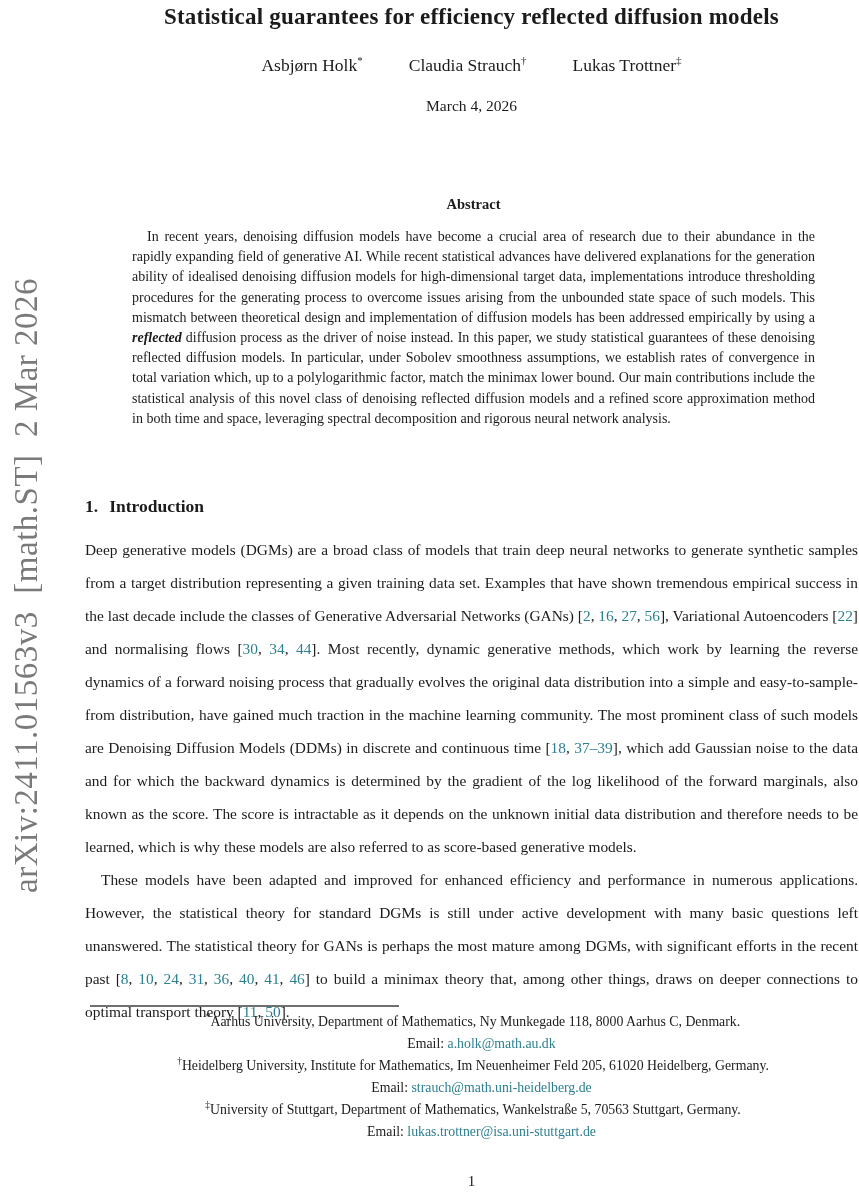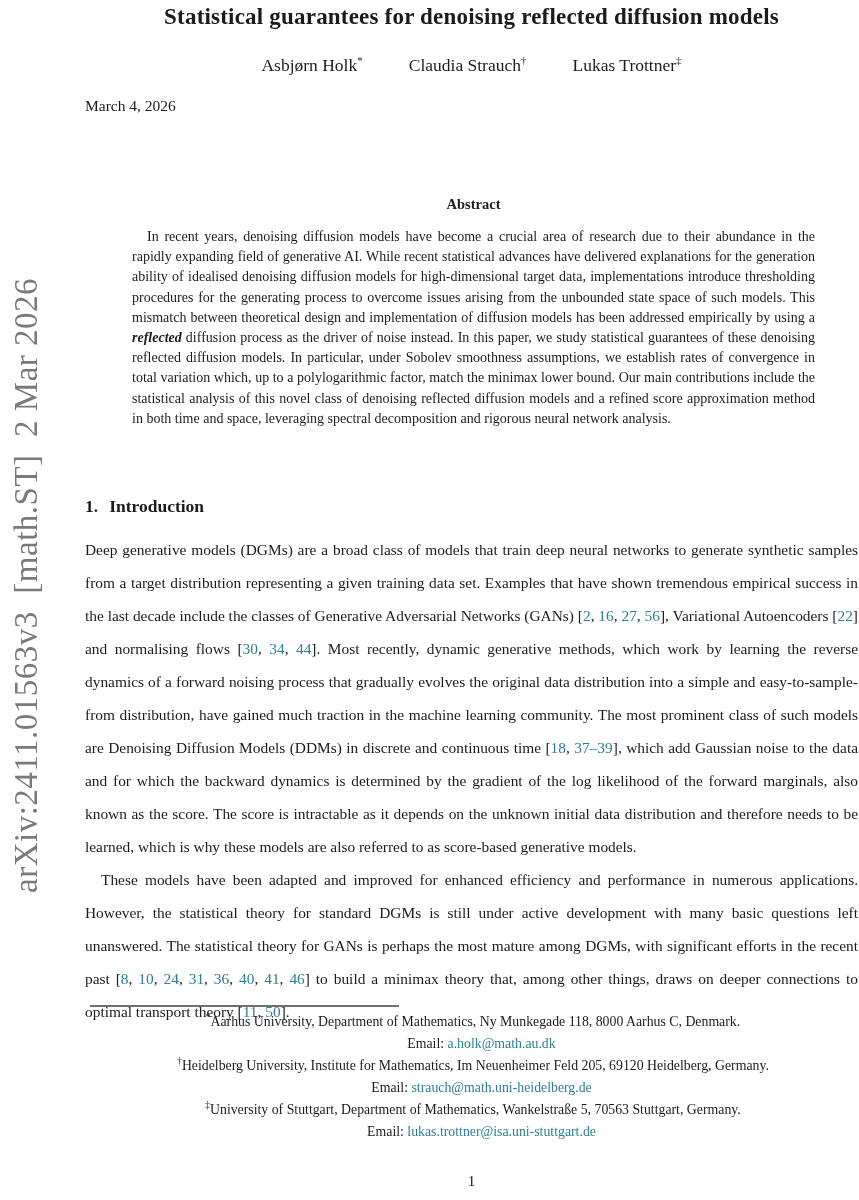--- a/index.html
+++ b/index.html
@@ -34,21 +34,21 @@
 
   .authors {
     position: absolute; top: 55px; left: 0; width: 100%;
     display: flex; justify-content: center; gap: 46px;
     font-size: 17.5px;
   }
   .author sup { font-size: 11px; line-height: 0; }
 
   .date {
     position: absolute; top: 97px; left: 0; width: 100%;
-    text-align: left; font-size: 15.5px;
+    text-align: center; font-size: 15.5px;
   }
 
   .abstract { position: absolute; top: 196px; left: 47px; width: 683px; }
   .abstract-heading {
     text-align: center; font-weight: 700; font-size: 14.5px;
     margin: 0 0 14px 0;
   }
   .abstract-text {
     margin: 0;
     font-size: 14px; line-height: 20.2px;
@@ -90,21 +90,21 @@
     text-align: center; font-size: 15px;
   }
 </style>
 </head>
 <body style="--link-color: #2b7f8f; --stamp-color: #7a7a7a; --text-color: #1b1b1b;">
 
 <div class="stamp">arXiv:2411.01563v3  [math.ST]  2 Mar 2026</div>
 
 <div class="content">
 
-  <div class="title">Statistical guarantees for denoising reflected diffusion models</div>
+  <div class="title">Statistical guarantees for efficiency reflected diffusion models</div>
 
   <div class="authors">
     <span class="author"><span>Asbjørn Holk</span><sup>*</sup></span>
     <span class="author"><span>Claudia Strauch</span><sup>†</sup></span>
     <span class="author"><span>Lukas Trottner</span><sup>‡</sup></span>
   </div>
 
   <div class="date">March 4, 2026</div>
 
   <div class="abstract">
@@ -124,21 +124,21 @@
 </div>
 
 <div class="footnote-rule"></div>
 
 <div class="footnotes">
   <div class="fn">
     <div class="fn-aff"><sup>*</sup><span>Aarhus University, Department of Mathematics, Ny Munkegade 118, 8000 Aarhus C, Denmark.</span></div>
     <div class="fn-email"><span>Email: </span><a class="link">a.holk@math.au.dk</a></div>
   </div>
   <div class="fn">
-    <div class="fn-aff"><sup>†</sup><span>Heidelberg University, Institute for Mathematics, Im Neuenheimer Feld 205, 69120 Heidelberg, Germany.</span></div>
+    <div class="fn-aff"><sup>†</sup><span>Heidelberg University, Institute for Mathematics, Im Neuenheimer Feld 205, 61020 Heidelberg, Germany.</span></div>
     <div class="fn-email"><span>Email: </span><a class="link">strauch@math.uni-heidelberg.de</a></div>
   </div>
   <div class="fn">
     <div class="fn-aff"><sup>‡</sup><span>University of Stuttgart, Department of Mathematics, Wankelstraße 5, 70563 Stuttgart, Germany.</span></div>
     <div class="fn-email"><span>Email: </span><a class="link">lukas.trottner@isa.uni-stuttgart.de</a></div>
   </div>
 </div>
 
 <div class="page-number">1</div>
 

